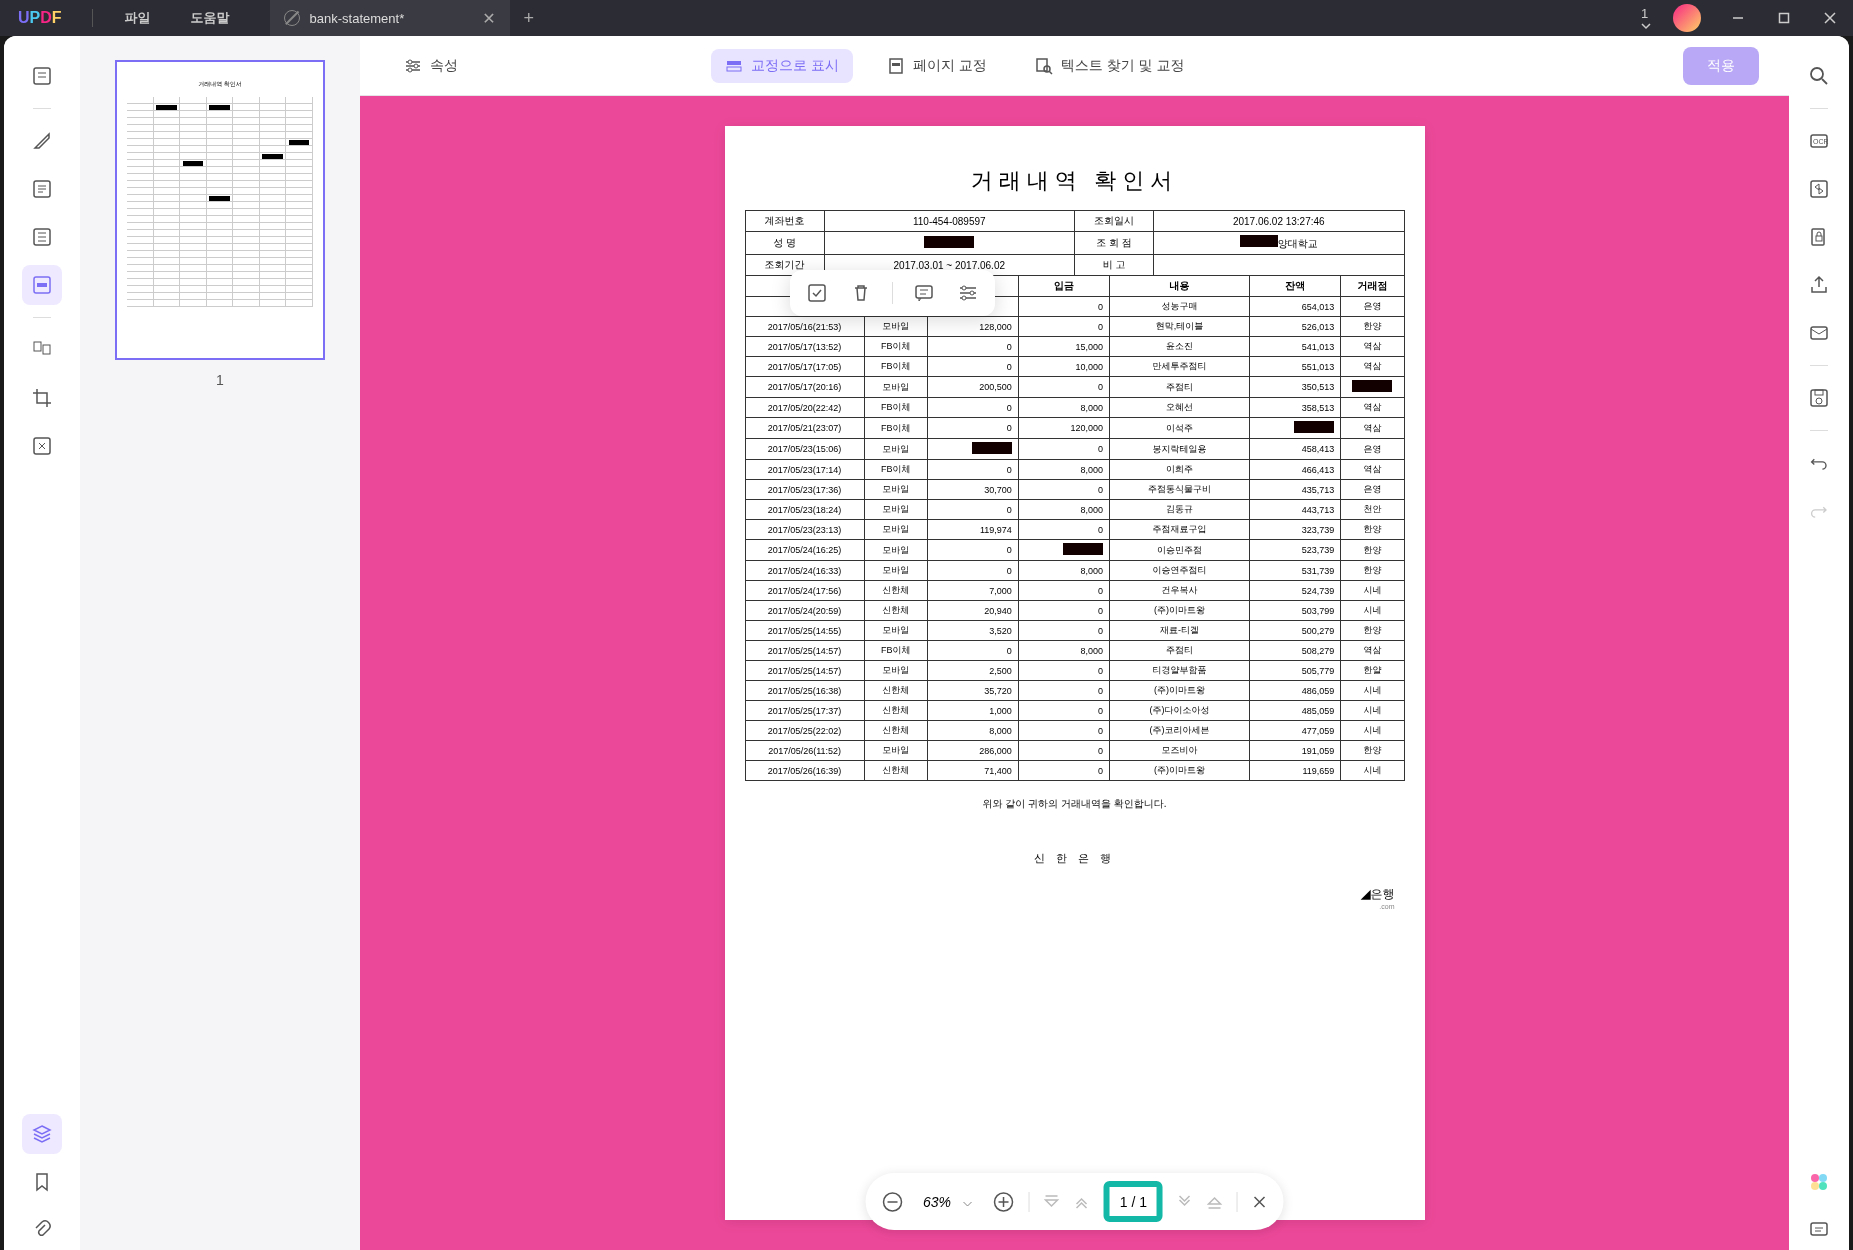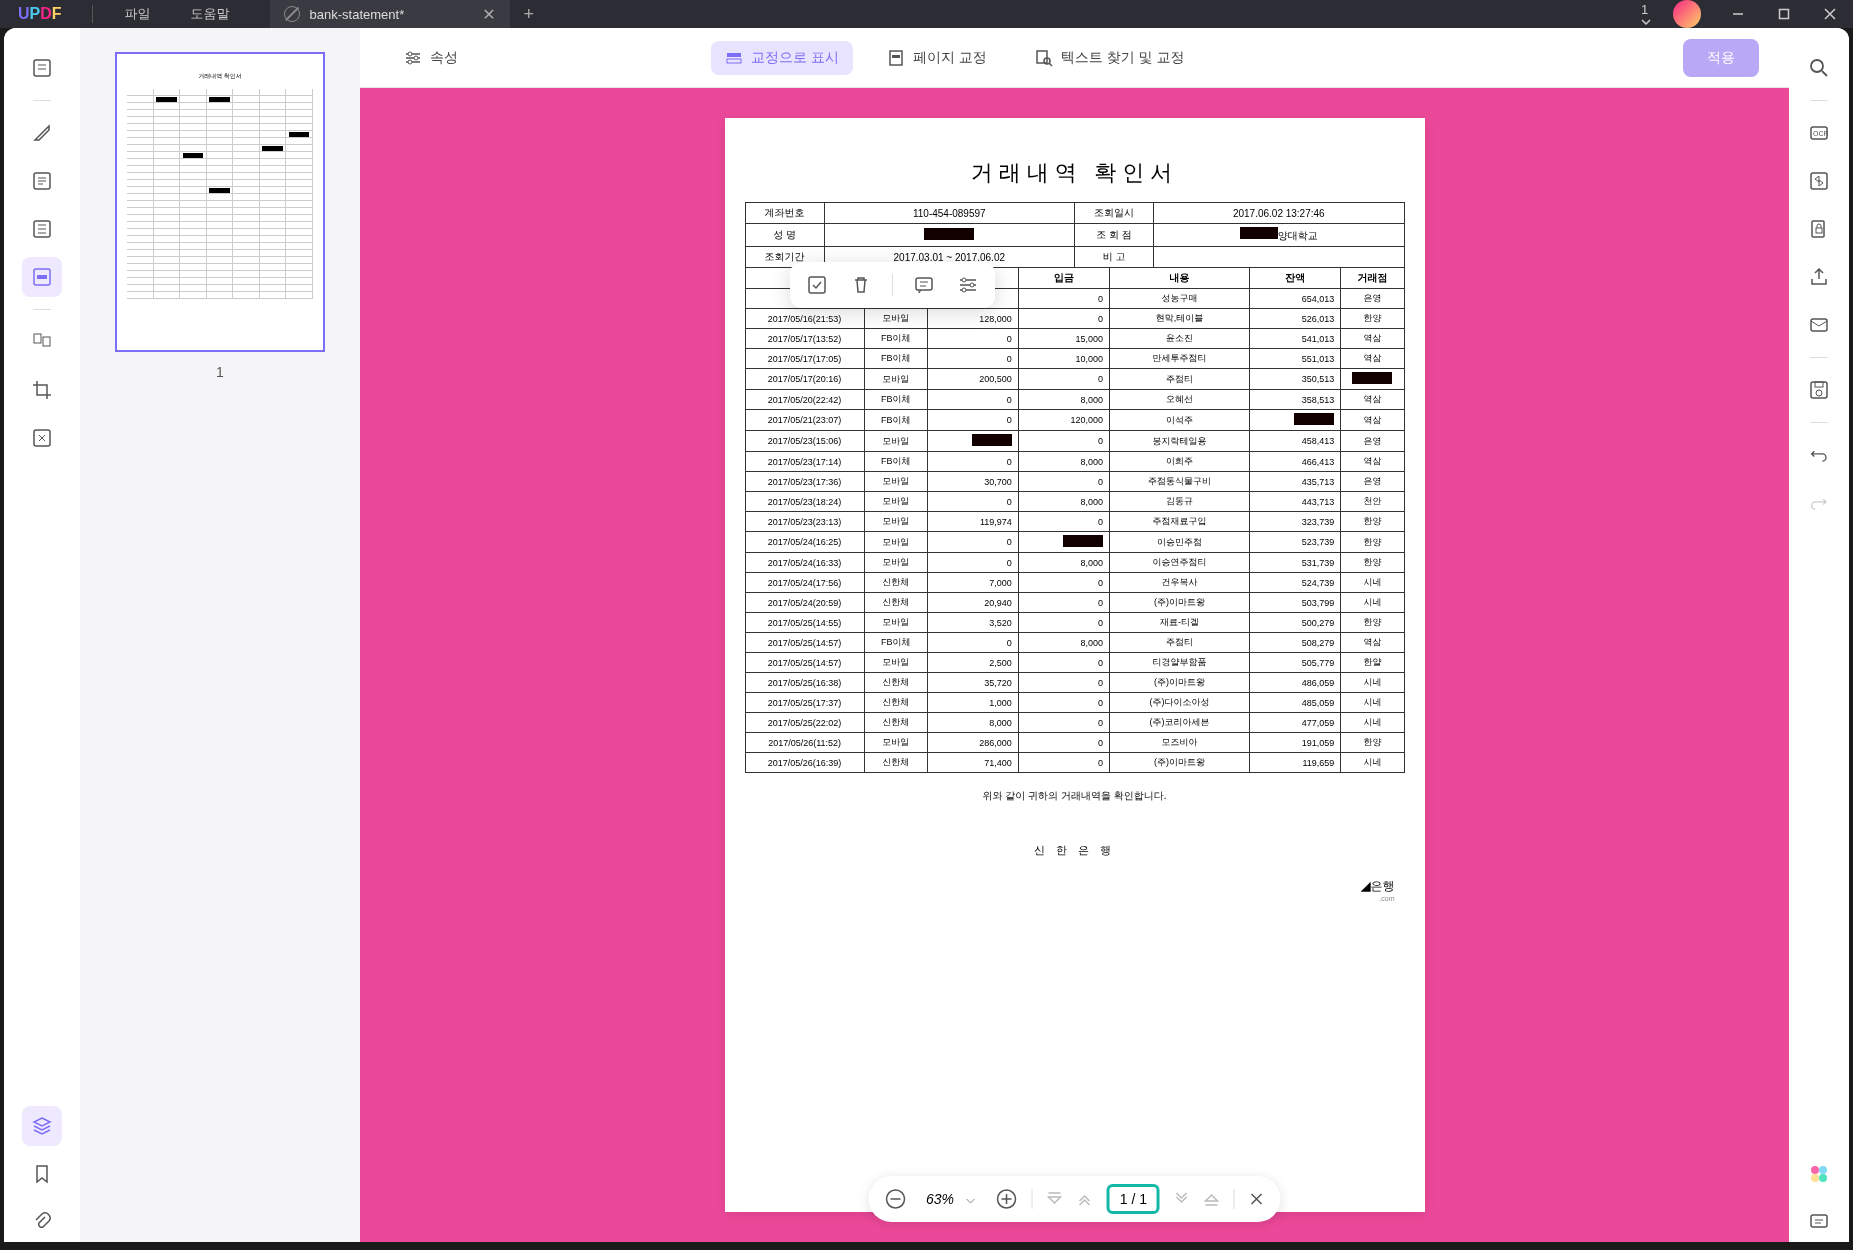--- a/index.html
+++ b/index.html
@@ -1,23 +1,23 @@
 <!DOCTYPE html>
 <html><head>
 <meta charset="utf-8">
 <style>
 * { margin: 0; padding: 0; box-sizing: border-box; font-family: -apple-system, "Segoe UI", sans-serif; }
 body { background: #1a1a1a; width: 1853px; height: 1250px; overflow: hidden; }
 
 
-.titlebar { height: 28px; background: #2c2c34; display: flex; align-items: center; color: #ccc; font-size: 13px; }
+.titlebar { height: 36px; background: #2c2c34; display: flex; align-items: center; color: #ccc; font-size: 13px; }
 .logo { padding: 0 18px; font-weight: bold; font-size: 16px; }
 .logo span:nth-child(1){color:#7c6ef5}.logo span:nth-child(2){color:#4cc9f0}.logo span:nth-child(3){color:#f72585}.logo span:nth-child(4){color:#ffd166}
 .divider-v { width: 1px; height: 18px; background: #555; margin: 0 12px; }
-.menu-item { padding: 0 20px; cursor: pointer; }
+.menu-item { padding: 0 20px; cursor: pointer; font-weight: bold; }
 .tab { display: flex; align-items: center; background: #3a3a42; height: 36px; padding: 0 14px; margin-left: 20px; width: 240px; }
 .tab-icon { width: 16px; height: 16px; border: 1.5px solid #888; border-radius: 50%; margin-right: 10px; position: relative; }
 .tab-icon::after { content: ""; position: absolute; width: 18px; height: 1.5px; background: #888; top: 6px; left: -2px; transform: rotate(-45deg); }
 .tab-title { flex: 1; font-size: 13px; color: #ddd; }
 .tab-close { color: #aaa; cursor: pointer; font-size: 16px; }
 .tab-add { margin-left: 14px; color: #aaa; font-size: 18px; cursor: pointer; }
 .titlebar-right { margin-left: auto; display: flex; align-items: center; }
 .page-badge { color: #ccc; font-size: 13px; margin-right: 8px; }
 .avatar { width: 28px; height: 28px; border-radius: 50%; background: linear-gradient(135deg,#f72585,#ffd166); margin: 0 14px; }
 .win-btn { width: 46px; height: 36px; display: flex; align-items: center; justify-content: center; color: #ccc; cursor: pointer; }
@@ -68,21 +68,21 @@
 .tx-table td { font-size: 9px; height: 19px; white-space: nowrap; }
 .tx-table .num { text-align: right; padding-right: 6px; }
 .footer-note { text-align: center; font-size: 10px; margin-top: 16px; }
 .bank-name { text-align: center; font-size: 11px; margin-top: 40px; letter-spacing: 4px; }
 .bank-logo { text-align: right; font-size: 12px; margin-top: 20px; padding-right: 10px; }
 
 
 .page-nav { position: absolute; bottom: 20px; left: 50%; transform: translateX(-50%); background: #fff; border-radius: 30px; box-shadow: 0 2px 12px rgba(0,0,0,0.12); display: flex; align-items: center; padding: 8px 16px; gap: 14px; }
 .page-nav .nb { cursor: pointer; color: #555; display: flex; align-items: center; }
 .page-nav .zoom { font-size: 14px; padding: 0 6px; font-style: italic; }
-.page-nav .pi { font-size: 14px; padding: 0 10px; border: 3px solid #14b8a6; border-radius: 6px; height: 30px; display: flex; align-items: center; }
+.page-nav .pi { font-size: 14px; padding: 0 10px; border: 6px solid #14b8a6; border-radius: 6px; height: 41px; display: flex; align-items: center; }
 .page-nav .sep { width: 1px; height: 20px; background: #ddd; }
 
 
 .right-rail { width: 60px; background: #fff; display: flex; flex-direction: column; align-items: center; padding-top: 20px; gap: 8px; }
 
 svg { display: block; }
 </style>
 </head>
 <body>
 

